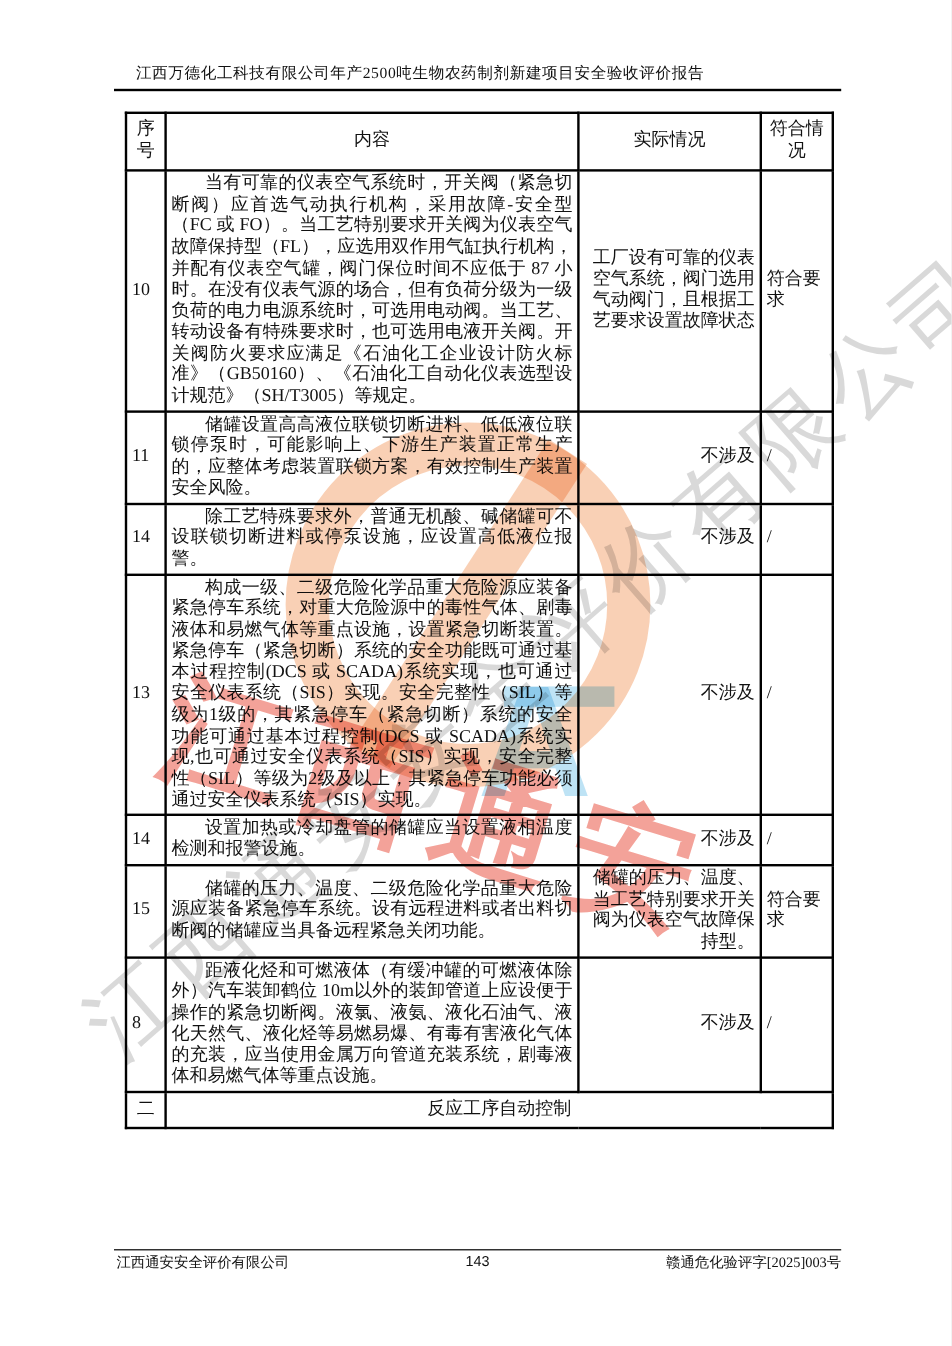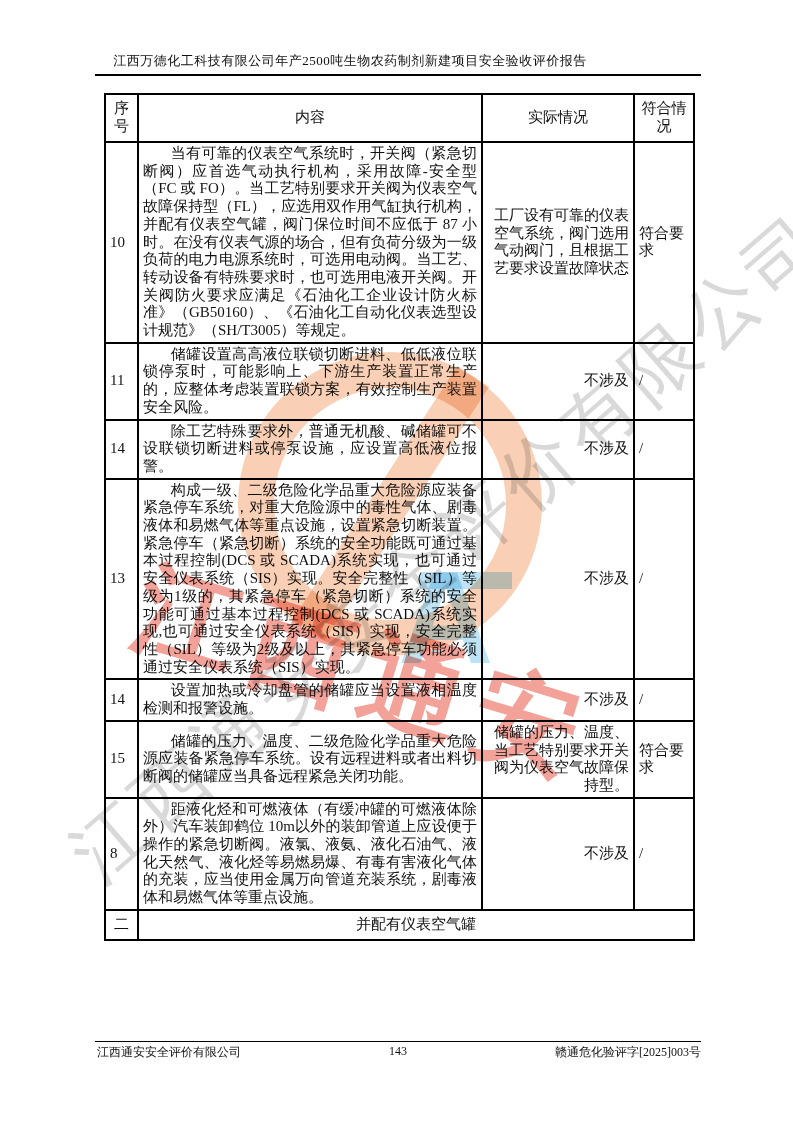--- a/index.html
+++ b/index.html
@@ -28,21 +28,21 @@
   td.no{text-align:left;padding:1px 0;}
   td.content{text-align:justify;text-justify:inter-ideograph;padding:1px 5px;}
   td.content .ind{text-indent:1.85em;display:block;}
   td.actual{text-align:right;padding:1px 6px;border-radius:12px;}
   td.conform{text-align:left;padding:1px 2px;}
   tr.section td{height:26px;text-align:center;padding:1px 2px;}
   
   .ftr-rule{position:absolute;top:1041px;left:95px;width:606px;height:0;border-top:1.5px solid #000;}
   .ftr{position:absolute;top:1044px;left:95px;width:606px;font-size:12px;color:#111;}
   .ftr .l{position:absolute;left:2px;top:0;}
-  .ftr .c{position:absolute;left:0;width:100%;text-align:center;top:0;font-family:Liberation Serif, serif;}
+  .ftr .c{position:absolute;left:0;width:100%;text-align:center;top:0;font-family:Liberation Sans, sans-serif;}
   .ftr .r{position:absolute;right:0;top:0;text-align:right;}
   
   .wm{position:absolute;inset:0;pointer-events:none;}
   .wm > *{position:absolute;mix-blend-mode:multiply;}
   .wm-gray{
     left:-110px;top:498px;width:1120px;text-align:center;white-space:nowrap;
     font-size:74px;letter-spacing:7px;color:rgba(145,145,145,0.35);
     transform:rotate(-41deg);font-family:"Liberation Serif",serif;
   }
   .wm-ring{
@@ -138,21 +138,21 @@
     <tr>
       <td class="no">8</td>
       <td class="content">
             <span class="ind">距液化烃和可燃液体（有缓冲罐的可燃液体除外）汽车装卸鹤位 10m以外的装卸管道上应设便于操作的紧急切断阀。液氯、液氨、液化石油气、液化天然气、液化烃等易燃易爆、有毒有害液化气体的充装，应当使用金属万向管道充装系统，剧毒液体和易燃气体等重点设施。</span>
           </td>
       <td class="actual">不涉及</td>
       <td class="conform">/</td>
     </tr>
     <tr class="section">
       <td class="no">二</td>
-      <td colspan="3">并配有仪表空气罐</td>
+      <td colspan="3">反应工序自动控制</td>
     </tr>
   </tbody>
     </table>
 
   <div class="wm">
     <div class="wm-gray">江西通安安全评价有限公司</div>
     <div class="wm-ring"></div>
     <div class="wm-slash"></div>
     <div class="wm-abar"></div>
     <div class="wm-a">A</div>

